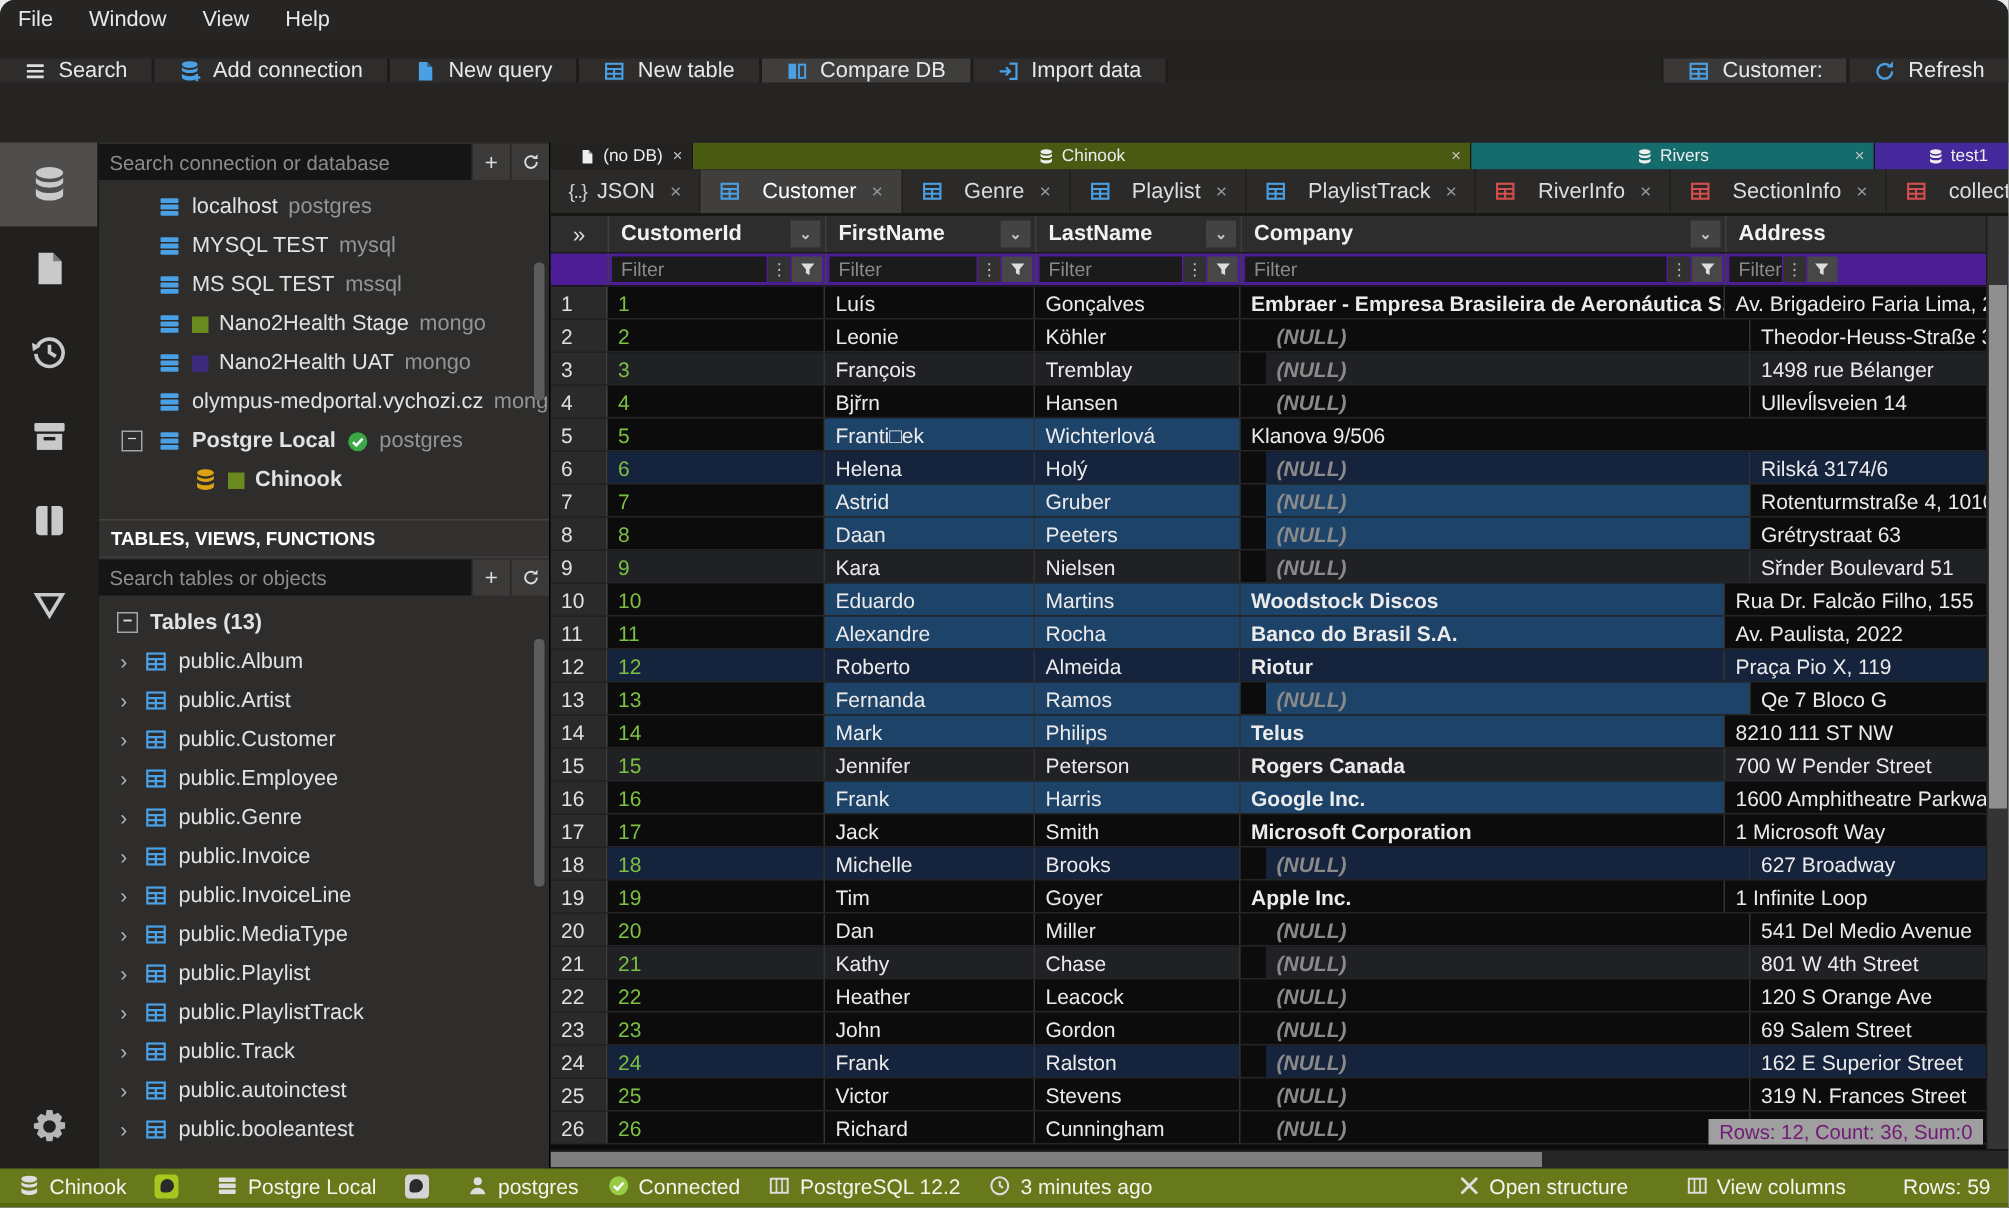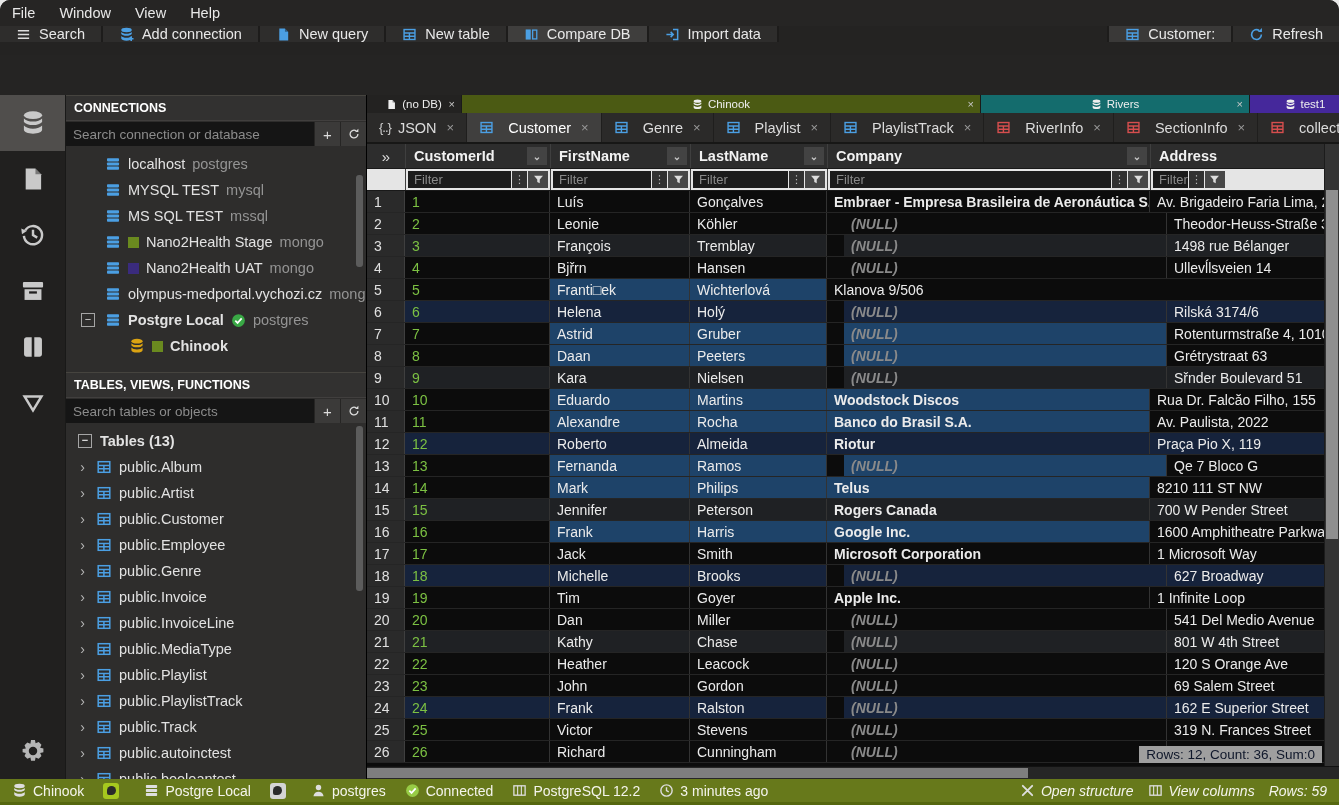--- a/index.html
+++ b/index.html
@@ -8,21 +8,21 @@
   
   .titlebar{height:40px;background:#3b3836;display:flex;align-items:center;justify-content:center;position:relative;color:#fff;font-weight:bold;font-size:15px;}
   .wctrls{position:absolute;right:10px;top:0;height:40px;display:flex;align-items:center;gap:20px;}
   .wc-min{color:#e8e8e8;font-size:15px;line-height:10px;transform:translateY(-3px);}
   .wc-max{width:11px;height:11px;border:1.5px solid #e8e8e8;}
   .wc-close{width:24px;height:24px;border-radius:50%;background:#e95420;color:#fff;display:flex;align-items:center;justify-content:center;font-size:13px;}
 
   
   .menubar{height:26px;background:#262524;display:flex;align-items:center;padding-left:12px;gap:24px;color:#e8e8e8;font-size:14.5px;}
   .menubar span{cursor:default;}
-  .toolbar{height:29px;background:#242322;display:flex;align-items:flex-start;}
+  .toolbar{height:29px;background:#242322;display:flex;align-items:flex-end;}
   .tbtn{display:flex;align-items:center;gap:8px;padding:0 16px;background:#2e2d2c;border-right:2px solid #1d1c1b;color:#e8e8e8;font-size:14.5px;white-space:nowrap;}
   .tbtn.active{background:#3f3e3d;}
   .tb-right{margin-left:auto;display:flex;align-items:stretch;}
   .tb-right .tbtn{border-right:none;border-left:2px solid #1d1c1b;background:#2e2d2c;}
   .tb-right .tbtn.active{background:#3a3938;}
   svg.ic{width:15px;height:15px;flex:0 0 auto;}
   .blue{color:#4b9fe3}.red{color:#d64e4e}.white{color:#dedede}.yellow{color:#dba312}.green{color:#97cb45}.gray{color:#b5b5b5}
 
   
   .main{position:absolute;top:95px;bottom:26px;left:0;right:0;display:flex;}
@@ -74,21 +74,21 @@
   .ttab .x{color:#999;margin-left:3px;font-size:13px;}
   .ttab .ttext{color:#cfcfcf;font-size:13px;letter-spacing:-1px;}
   .ttab svg{width:15px;height:15px;}
 
   
   .gridwrap{flex:1;position:relative;background:#0c0c0c;overflow:hidden;display:flex;flex-direction:column;min-height:0;}
   .ghead{display:flex;height:24px;background:#2d2d2d;border-bottom:1px solid #191919;flex:0 0 auto;padding-right:14px;}
   .gh-exp{width:38px;display:flex;align-items:center;justify-content:center;color:#ddd;border-right:1px solid #3f3f3f;font-size:15px;flex:0 0 auto;}
   .gh{display:flex;align-items:center;padding:0 3px 0 8px;border-right:1px solid #3f3f3f;font-weight:bold;color:#f2f2f2;font-size:14.5px;box-sizing:border-box;flex:0 0 auto;}
   .gh .dd{margin-left:auto;width:20px;height:18px;background:#434343;color:#c9c9c9;display:flex;align-items:center;justify-content:center;font-size:10px;flex:0 0 auto;}
-  .gfilter{display:flex;height:21px;background:#e5e5e5;border-bottom:1px solid #191919;flex:0 0 auto;padding-right:28px;}
+  .gfilter{display:flex;height:21px;background:#4c1d95;border-bottom:1px solid #191919;flex:0 0 auto;padding-right:28px;}
   .gf-exp{width:38px;border-right:1px solid #3f3f3f;flex:0 0 auto;}
   .gf{display:flex;align-items:stretch;border-right:1px solid #3f3f3f;padding:2px;box-sizing:border-box;gap:1px;flex:0 0 auto;}
   .gf .fin{flex:1;background:#1b1b1b;color:#8a8a8a;font-size:13px;display:flex;align-items:center;padding-left:6px;overflow:hidden;}
   .gf .dots{width:15px;background:#313131;color:#bbb;display:flex;align-items:center;justify-content:center;font-size:11px;}
   .gf .fun{width:20px;background:#474747;display:flex;align-items:center;justify-content:center;color:#ddd;}
   .gf .fun svg{width:11px;height:11px;}
   .gbody{flex:1;overflow:hidden;position:relative;}
   .tr{display:flex;height:22px;border-bottom:1px solid #252525;box-sizing:border-box;}
   .td{border-right:1px solid #333;display:flex;align-items:center;padding-left:7px;font-size:14px;color:#ebebeb;overflow:hidden;white-space:nowrap;box-sizing:border-box;flex:0 0 auto;}
   .rownum{width:38px;background:#2a2a2a;color:#e0e0e0;border-right:1px solid #3f3f3f;}
@@ -99,29 +99,29 @@
   .c4{width:163px;border-right:none;flex:1 1 auto;}
   .whead{width:145px}.w1{width:140px}.w2{width:137px}.w3{width:323px}.w4{flex:1 1 auto;border-right:none;}
   .tr.stripe .td:not(.rownum){background:#1f2124;}
   .tr.navy .td:not(.rownum){background:#16233c;}
   .tr .td.sel{background:#1e4369;}
   .nullv{color:#8a8a8a;font-style:italic;margin-left:17px;}
   .vscroll{position:absolute;right:0;top:0;bottom:12px;width:14px;background:#343434;border-left:1px solid #1c1c1c;}
   .vthumb{position:absolute;top:46px;left:1px;right:1px;height:56%;background:#8f8f8f;}
   .hscroll{height:12px;background:#262626;position:relative;border-top:1px solid #121212;flex:0 0 auto;}
   .hthumb{position:absolute;left:0;top:1px;bottom:1px;width:68%;background:#7e7e7e;}
-  .sel-overlay{position:absolute;right:17px;bottom:3px;background:#9f9f9f;color:#0f172a;font-size:13.5px;padding:1px 7px;white-space:nowrap;}
+  .sel-overlay{position:absolute;right:17px;bottom:3px;background:#9f9f9f;color:#701a75;font-size:13.5px;padding:1px 7px;white-space:nowrap;}
 
   
   .statusbar{position:absolute;left:0;right:0;bottom:0;height:26px;background:#67791b;border-bottom:3px solid #55670f;box-sizing:border-box;display:flex;align-items:center;padding:0 12px;gap:19px;color:#f4f4ec;font-size:14px;}
   .sitem{display:flex;align-items:center;gap:6px;white-space:nowrap;}
   .sitem svg{width:15px;height:15px;}
   .badge{width:16px;height:16px;border-radius:3px;display:flex;align-items:center;justify-content:center;}
   .badge .dot{width:9px;height:9px;border-radius:50% 50% 50% 2px;background:#2a2a2a;}
-  .sright{margin-left:auto;display:flex;gap:14px;font-style:italic;}
+  .sright{margin-left:auto;display:flex;gap:38px;}
 </style>
 </head>
 <body>
 
 <svg width="0" height="0" style="position:absolute">
   <defs>
     <symbol id="i-db" viewBox="0 0 16 16">
         <ellipse cx="8" cy="3.2" rx="5.6" ry="2.4" fill="currentColor"></ellipse>
         <path fill="currentColor" d="M2.4 5.2c1 1.2 3.1 1.9 5.6 1.9s4.6-.7 5.6-1.9v2.2c-1 1.2-3.1 1.9-5.6 1.9S3.4 8.6 2.4 7.4zM2.4 9.6c1 1.2 3.1 1.9 5.6 1.9s4.6-.7 5.6-1.9v2.6c0 1.3-2.5 2.4-5.6 2.4s-5.6-1.1-5.6-2.4z"></path>
       </symbol>
@@ -326,21 +326,20 @@
           </div>
         </div>
       <div class="ibtn bottom">
         <svg class="gray">
             <use href="#i-gear"></use>
           </svg>
       </div>
     </div>
 
     <div class="panels">
-      <div class="phead">CONNECTIONS</div>
       <div class="searchrow">
         <input placeholder="Search connection or database" style="">
         <span class="sbtn">+</span>
         <span class="sbtn">
             <svg>
               <use href="#i-refresh"></use>
             </svg>
           </span>
       </div>
       <div class="clist">

